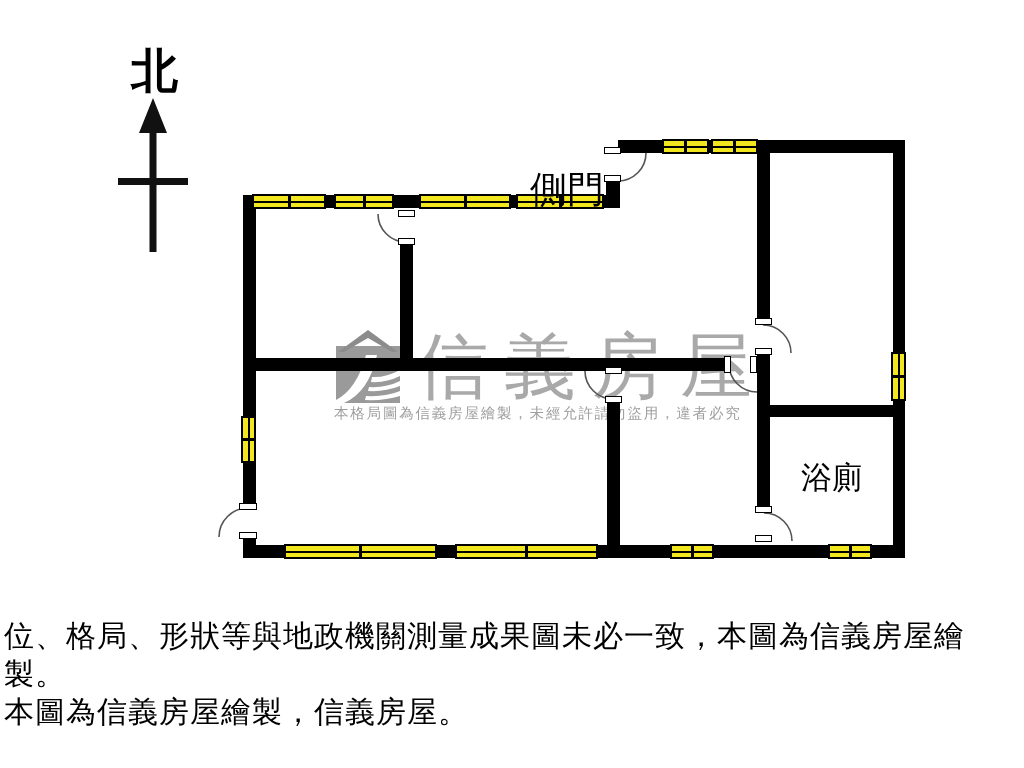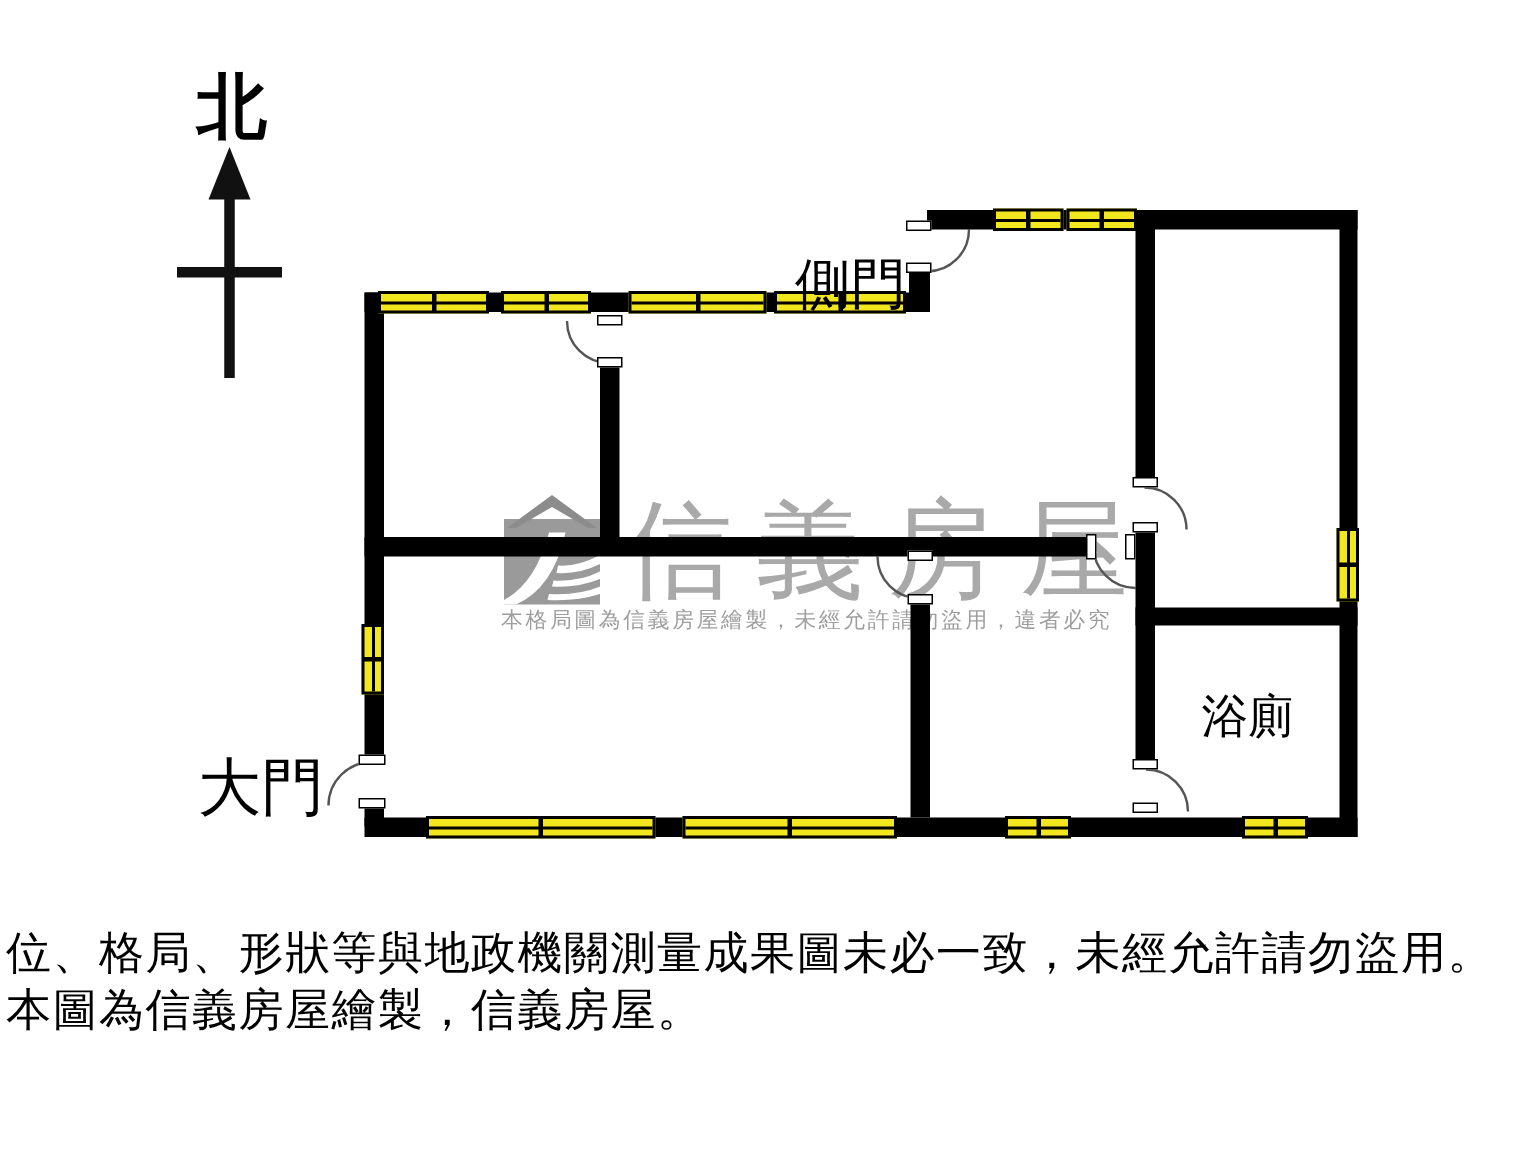--- a/index.html
+++ b/index.html
@@ -156,22 +156,21 @@
 
   <svg id="compass" width="90" height="170" viewBox="0 0 90 170">
     <polygon points="43,8 29,43 57,43" fill="#111"></polygon>
     <rect x="39.5" y="36" width="7" height="126" fill="#111"></rect>
     <rect x="8" y="88" width="70" height="7" fill="#111"></rect>
   </svg>
 
   <div id="labels">
     <div id="north-label" class="plan-label">北</div>
     <div id="side-door-label" class="plan-label">側門</div>
-    <div id="main-door-label" class="plan-label">大門</div>
     <div id="bathroom-label" class="plan-label">浴廁</div>
   </div>
 
   <div id="disclaimer">
-    <div>位、格局、形狀等與地政機關測量成果圖未必一致，未經允許請勿盜用。</div>
+    <div>位、格局、形狀等與地政機關測量成果圖未必一致，本圖為信義房屋繪製。</div>
     <div>本圖為信義房屋繪製，信義房屋。</div>
   </div>
 
 </div>
 
 </body></html>

